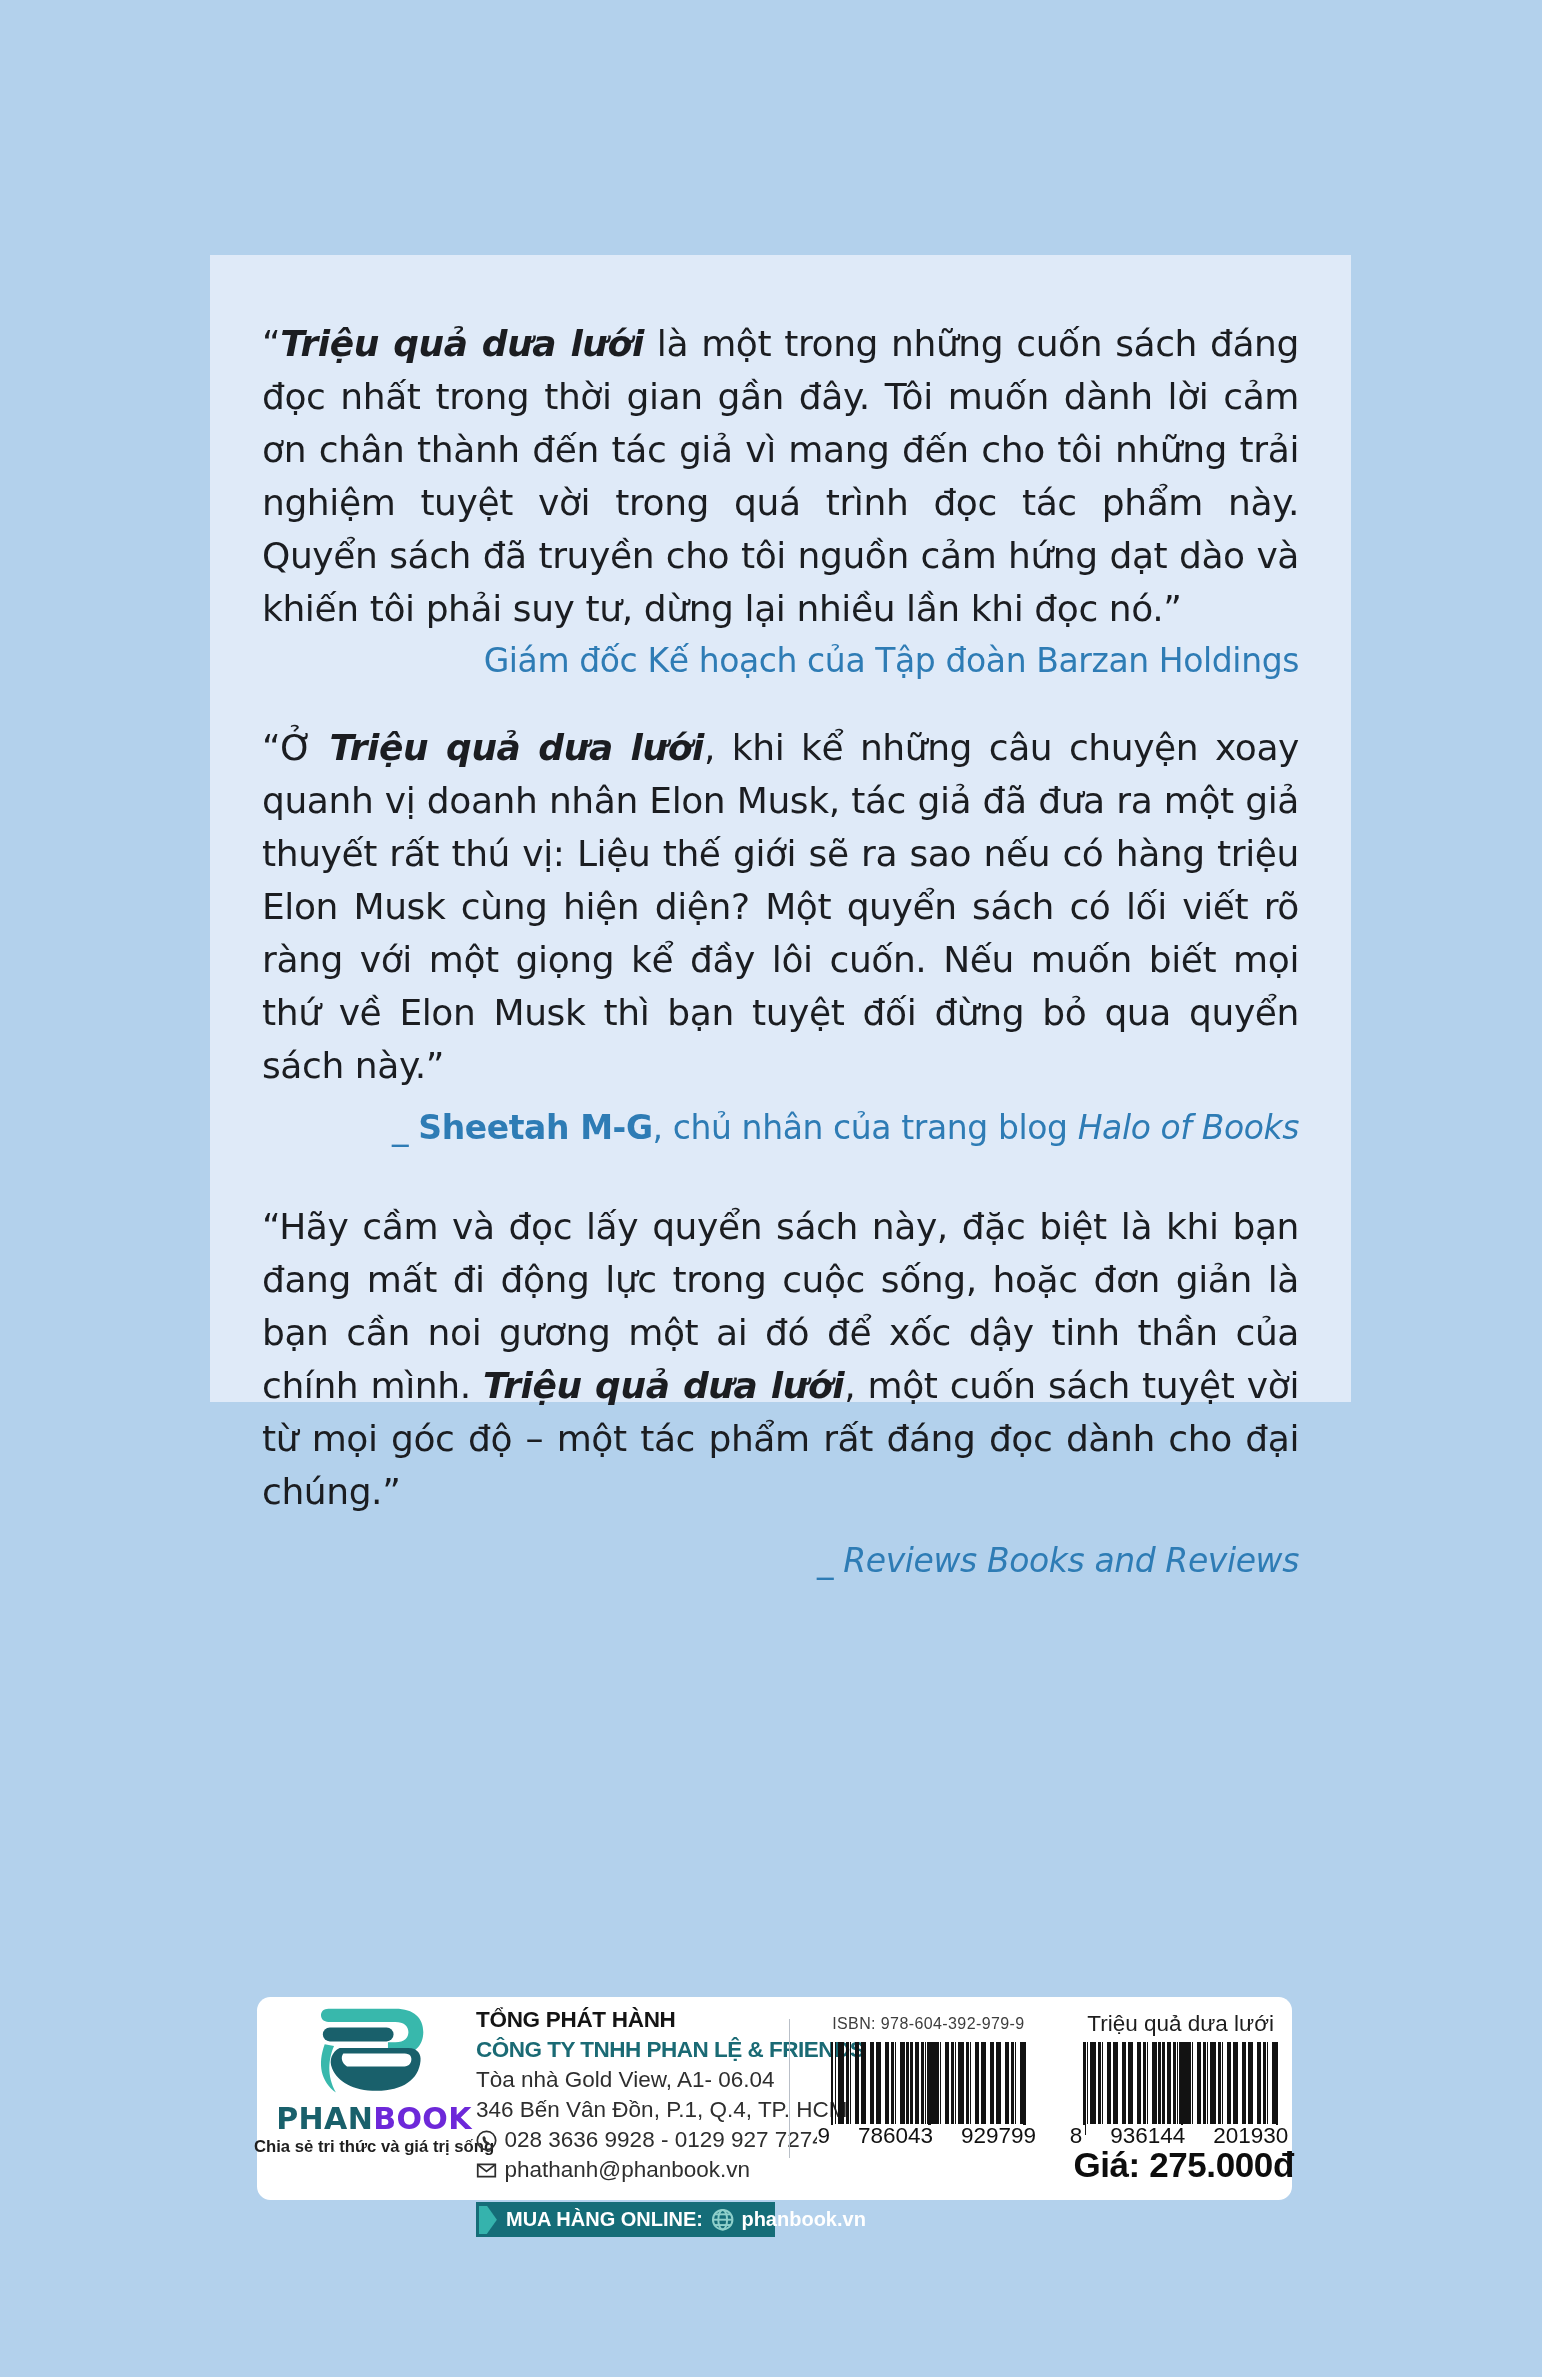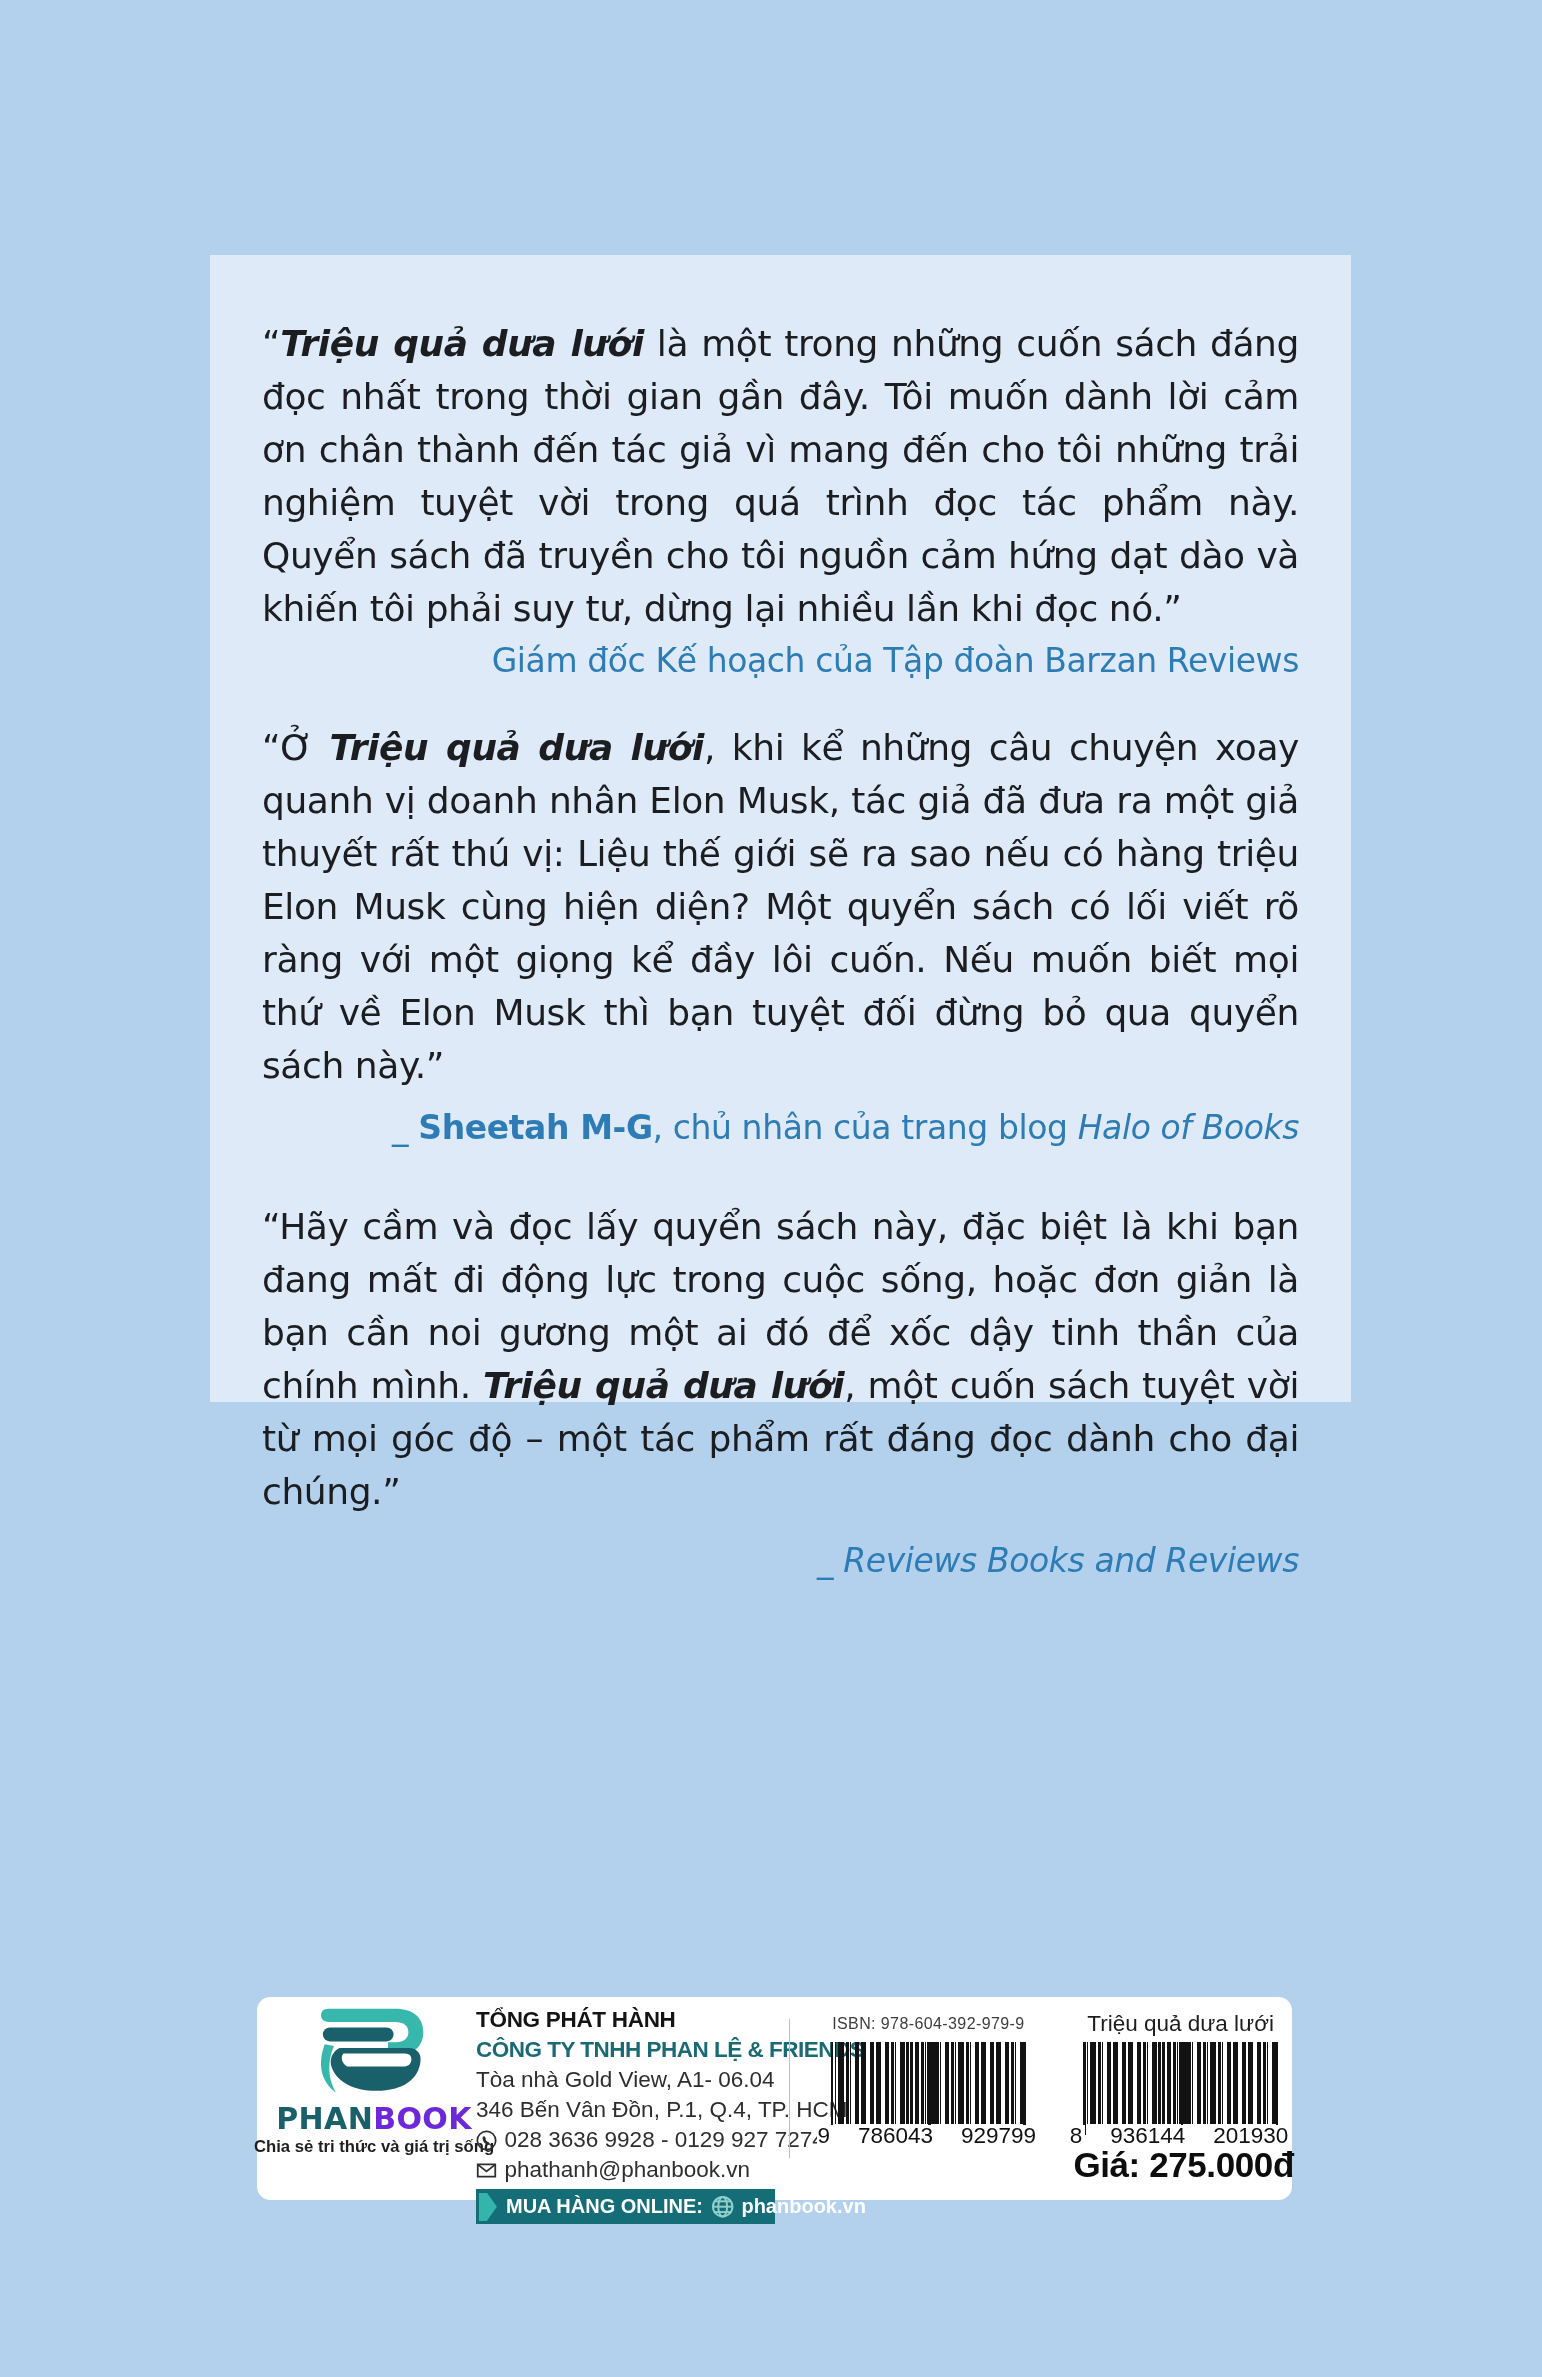--- a/index.html
+++ b/index.html
@@ -51,21 +51,21 @@
   .info-col{
     width:311px;box-sizing:border-box;padding:8.3px 0 0 10px;
     font-family:"Liberation Sans",sans-serif;color:#2e2e2e;
   }
   .info-line{font-size:22.5px;line-height:30px;white-space:nowrap;}
   .info-heading{font-weight:bold;color:#141414;letter-spacing:-0.3px;}
   .company{font-weight:bold;color:#1a6a74;letter-spacing:-0.5px;}
   .contact-line{display:flex;align-items:center;gap:7.5px;}
   .contact-icon{width:21px;height:21px;flex:0 0 auto;}
   .banner{
-    margin-top:4px;height:35px;width:299px;background:#156d78;color:#fff;
+    margin-top:17px;height:35px;width:299px;background:#156d78;color:#fff;
     display:flex;align-items:center;gap:7.5px;
     padding:0 8.3px 0 30px;box-sizing:border-box;position:relative;
     font-weight:bold;font-size:20px;white-space:nowrap;
   }
   .banner-arrow{
     position:absolute;left:2.5px;top:3.3px;bottom:3.3px;width:18.4px;background:#35b3ad;
     clip-path:polygon(0 0,45% 0,100% 50%,45% 100%,0 100%);
   }
   .globe{width:23.4px;height:23.4px;flex:0 0 auto;}
   .divider{width:1.7px;height:139px;background:#b9bfc7;margin:22px 0 0 11.7px;flex:0 0 auto;}
@@ -98,21 +98,21 @@
 </style>
 </head>
 <body>
 
 <div>
 
   <div class="quote-panel">
 
     <section class="qblock">
       <p class="quote"><span class="seg-normal">“</span><span class="seg-title">Triệu quả dưa lưới</span><span class="seg-normal"> là một trong những cuốn sách đáng đọc nhất trong thời gian gần đây. Tôi muốn dành lời cảm ơn chân thành đến tác giả vì mang đến cho tôi những trải nghiệm tuyệt vời trong quá trình đọc tác phẩm này. Quyển sách đã truyền cho tôi nguồn cảm hứng dạt dào và khiến tôi phải suy tư, dừng lại nhiều lần khi đọc nó.”</span></p>
-      <p class="attr" style="margin-top:0;"><span class="seg-normal">Giám đốc Kế hoạch của Tập đoàn Barzan Reviews</span></p>
+      <p class="attr" style="margin-top:0;"><span class="seg-normal">Giám đốc Kế hoạch của Tập đoàn Barzan Holdings</span></p>
     </section>
 
     <section class="qblock">
       <p class="quote"><span class="seg-normal">“Ở </span><span class="seg-title">Triệu quả dưa lưới</span><span class="seg-normal">, khi kể những câu chuyện xoay quanh vị doanh nhân Elon Musk, tác giả đã đưa ra một giả thuyết rất thú vị: Liệu thế giới sẽ ra sao nếu có hàng triệu Elon Musk cùng hiện diện? Một quyển sách có lối viết rõ ràng với một giọng kể đầy lôi cuốn. Nếu muốn biết mọi thứ về Elon Musk thì bạn tuyệt đối đừng bỏ qua quyển sách này.”</span></p>
       <p class="attr"><span class="seg-normal">_ </span><span class="seg-bold">Sheetah M-G</span><span class="seg-normal">, chủ nhân của trang blog </span><span class="seg-italic">Halo of Books</span></p>
     </section>
 
     <section class="qblock" style="margin-top:47px;">
       <p class="quote"><span class="seg-normal">“Hãy cầm và đọc lấy quyển sách này, đặc biệt là khi bạn đang mất đi động lực trong cuộc sống, hoặc đơn giản là bạn cần noi gương một ai đó để xốc dậy tinh thần của chính mình. </span><span class="seg-title">Triệu quả dưa lưới</span><span class="seg-normal">, một cuốn sách tuyệt vời từ mọi góc độ – một tác phẩm rất đáng đọc dành cho đại chúng.”</span></p>
       <p class="attr" style="margin-top:16.7px;"><span class="seg-normal">_ </span><span class="seg-italic">Reviews Books and Reviews</span></p>

